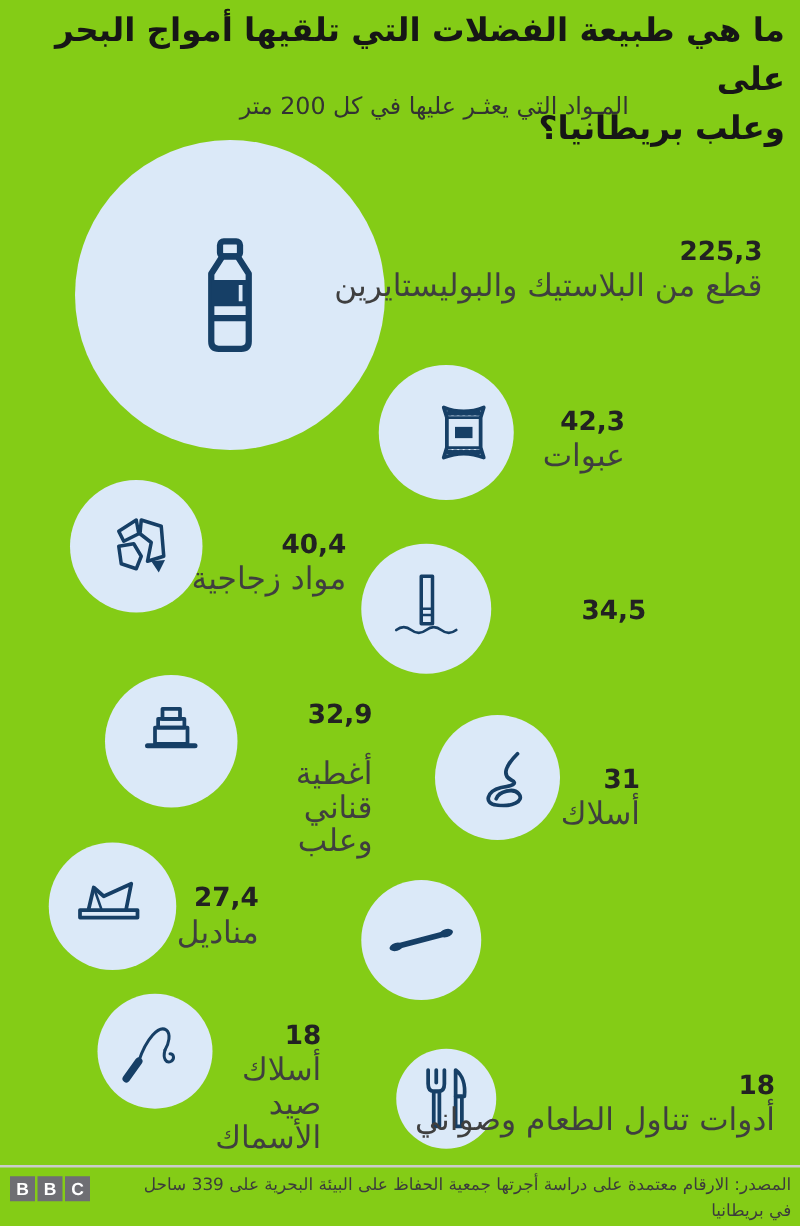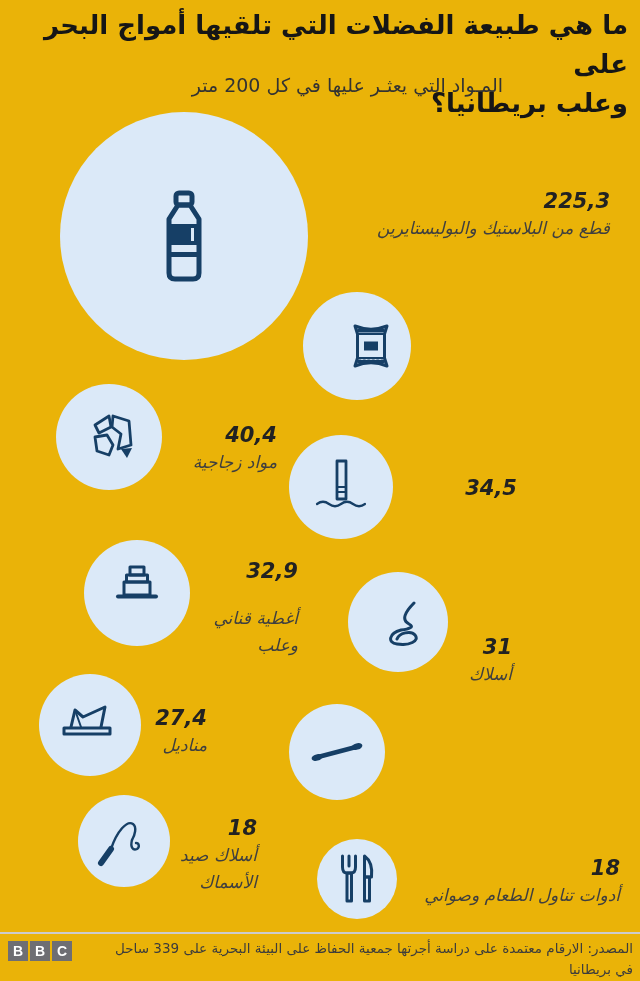--- a/index.html
+++ b/index.html
@@ -1,39 +1,39 @@
 <!DOCTYPE html>
 <html lang="ar" dir="rtl"><head>
 <meta charset="utf-8">
 <style>
   html,body{margin:0;padding:0;background:#ffffff;}
   .stage{
-    position:relative;width:640px;height:981px;background:#eab308;overflow:hidden;
+    position:relative;width:640px;height:981px;background:#84cc16;overflow:hidden;
     font-family:"DejaVu Sans","Liberation Sans",sans-serif;direction:rtl;
   }
   .title{
     position:absolute;right:12px;top:6px;width:620px;text-align:right;
     font-size:26px;line-height:39px;font-weight:700;color:#161616;
   }
   .subtitle{
     position:absolute;right:137px;top:74px;text-align:right;
     font-size:19px;color:#333333;
   }
   .bubble{
     position:absolute;border-radius:50%;background:#dbe9f8;
   }
   .icon{position:absolute;color:#163f66;}
   .icon path,.icon rect,.icon line,.icon polygon,.icon ellipse,.icon circle{
     stroke:currentColor;fill:none;stroke-linecap:round;stroke-linejoin:round;
   }
   .icon .fill{fill:currentColor;stroke:none;}
   .icon .bg{fill:#dbe9f8;stroke:none;}
   .item-text{position:absolute;text-align:right;}
-  .item-value{font-size:21px;font-weight:700;color:#222222;line-height:27px;font-style:italic;}
-  .item-label{font-size:17px;color:#3f3f3f;line-height:27px;font-style:italic;}
+  .item-value{font-size:21px;font-weight:700;color:#222222;line-height:27px;}
+  .item-label{font-size:25px;color:#3f3f3f;line-height:27px;}
   .footer-rule{position:absolute;left:0;top:932px;width:640px;height:2px;background:#cccccc;}
   .bbc-logo{position:absolute;left:8px;top:941px;display:flex;gap:2px;direction:ltr;}
   .bbc-block{
     width:20px;height:20px;background:#6e6e73;color:#ffffff;
     display:flex;align-items:center;justify-content:center;
     font-family:"Liberation Sans",sans-serif;font-weight:700;font-size:14px;
   }
   .source{
     position:absolute;right:7px;top:938px;width:560px;text-align:right;
     font-size:13.5px;color:#3c3c3c;line-height:21px;
@@ -127,32 +127,36 @@
     <line x1="13" y1="3" x2="13" y2="13" stroke-width="3"></line>
     <rect x="11" y="20" width="4.5" height="28" stroke-width="3"></rect>
     <path d="M28.5 3 C 34 7, 36.5 15, 35.5 24 H28.5 Z" stroke-width="3"></path>
     <rect x="28.5" y="24" width="5" height="24" stroke-width="3"></rect>
   </svg>
 
   <div class="item-text" style="right:30px;top:188px;">
     <div class="item-value">225,3</div>
     <div class="item-label">قطع من البلاستيك والبوليستايرين</div>
   </div>
+  <div class="item-text" style="right:140px;top:324px;">
+    <div class="item-value">42,3</div>
+    <div class="item-label">عبوات</div>
+  </div>
   <div class="item-text" style="right:363px;top:422px;">
     <div class="item-value">40,4</div>
     <div class="item-label">مواد زجاجية</div>
   </div>
   <div class="item-text" style="right:123px;top:475px;">
     <div class="item-value">34,5</div>
   </div>
   <div class="item-text" style="right:342px;top:558px;">
     <div class="item-value">32,9</div>
     <div class="item-label" style="max-width:105px;margin-top:20px;">أغطية قناني وعلب</div>
   </div>
-  <div class="item-text" style="right:128px;top:634px;">
+  <div class="item-text" style="right:128px;top:610px;">
     <div class="item-value">31</div>
     <div class="item-label">أسلاك</div>
   </div>
   <div class="item-text" style="right:433px;top:695px;margin-top:10px;">
     <div class="item-value">27,4</div>
     <div class="item-label">مناديل</div>
   </div>
   <div class="item-text" style="right:383px;top:815px;">
     <div class="item-value">18</div>
     <div class="item-label" style="max-width:92px;">أسلاك صيد الأسماك</div>

